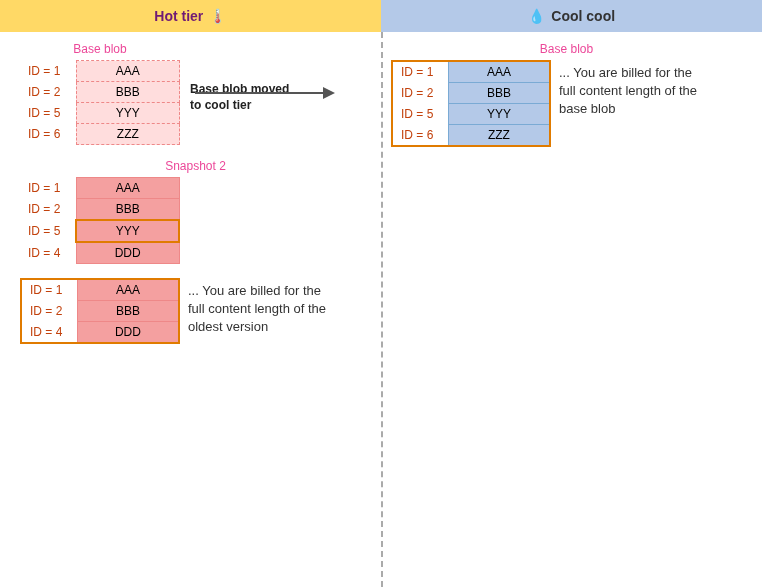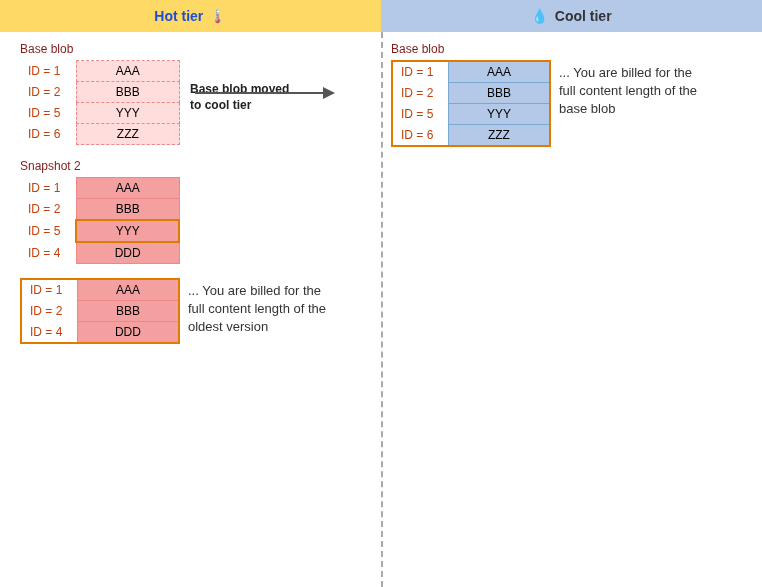--- a/index.html
+++ b/index.html
@@ -18,21 +18,21 @@
       height: 32px;
     }
     .header-hot {
       flex: 1;
       background: #ffd966;
       display: flex;
       align-items: center;
       justify-content: center;
       font-weight: bold;
       font-size: 14px;
-      color: #1d4ed8;
+      color: #701a75;
       gap: 6px;
     }
     .header-cool {
       flex: 1;
       background: #b4c9e8;
       display: flex;
       align-items: center;
       justify-content: center;
       font-weight: bold;
       font-size: 14px;
@@ -69,22 +69,23 @@
       left: 50%;
       top: 0;
       bottom: 0;
     }
 
     .blob-section {
       margin-bottom: 14px;
     }
 
     .section-title {
+      text-align: center;
       margin-bottom: 4px;
-      color: #7f1d1d;
+      color: #ec4899;
       font-size: 12px;
     }
 
     .blob-table {
       width: 160px;
       border-collapse: collapse;
     }
     .blob-table td {
       padding: 3px 8px;
       font-size: 12px;
@@ -158,21 +159,21 @@
 </head>
 <body>
 
 <div class="header">
   <div class="header-hot">
     <span>Hot tier</span>
     <span>🌡️</span>
   </div>
   <div class="header-cool">
     <span>💧</span>
-    <span>Cool tier</span>
+    <span>Cool cool</span>
   </div>
 </div>
 
 <div class="main-content">
   <div class="divider"></div>
 
   <div class="hot-side">
 
     <div class="blob-section">
       <div style="display:flex; align-items:flex-start; gap:10px;">

